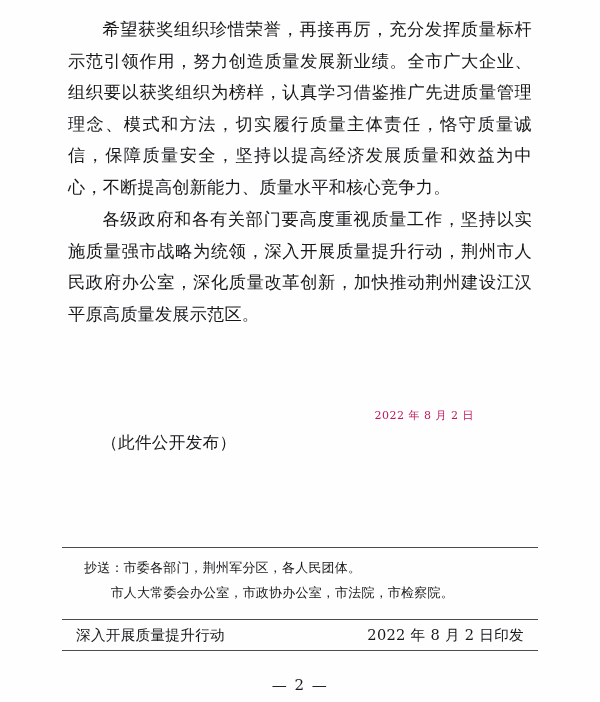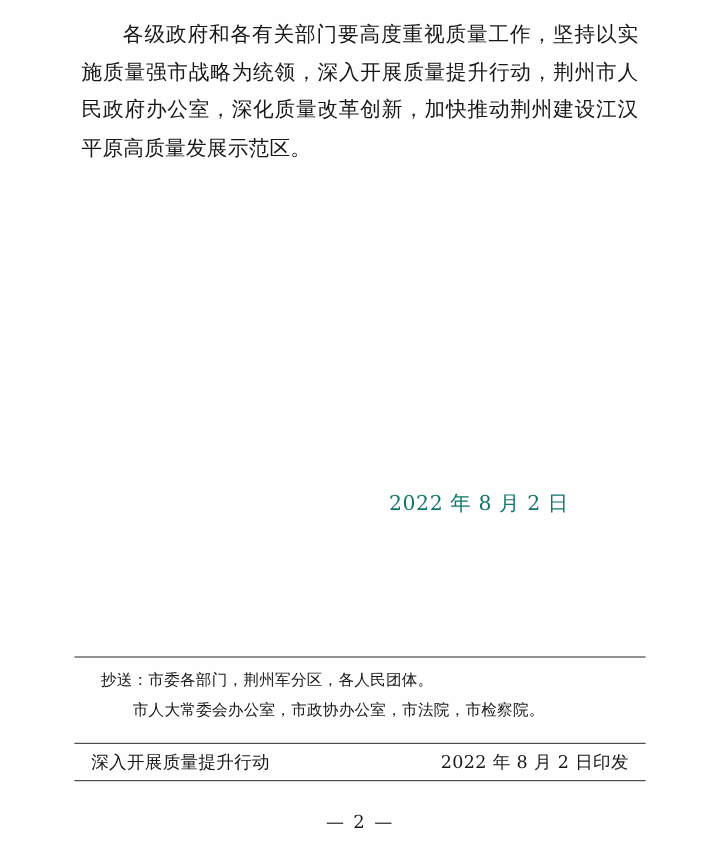--- a/index.html
+++ b/index.html
@@ -38,25 +38,25 @@
     margin: 0 0 1px 0;
     letter-spacing: 0.2px;
     color: #17171a;
   }
   .date-line {
     position: absolute;
     left: 68px;
     top: 408px;
     width: 464px;
     text-align: right;
-    font-size: 17px;
+    font-size: 11px;
     letter-spacing: 0.5px;
     padding-right: 58px;
     box-sizing: border-box;
-    color: #0f766e;
+    color: #be185d;
   }
   .public-note {
     position: absolute;
     left: 68px;
     top: 432px;
     width: 464px;
     font-size: 16.6px;
     letter-spacing: 0.3px;
     text-indent: 2em;
     color: #17171a;
@@ -109,25 +109,27 @@
     letter-spacing: 1.5px;
     color: #1a1a1a;
   }
 </style>
 </head>
 <body>
 
 <div class="page">
 
   <div class="body-text">
+    <p class="para">希望获奖组织珍惜荣誉，再接再厉，充分发挥质量标杆示范引领作用，努力创造质量发展新业绩。全市广大企业、组织要以获奖组织为榜样，认真学习借鉴推广先进质量管理理念、模式和方法，切实履行质量主体责任，恪守质量诚信，保障质量安全，坚持以提高经济发展质量和效益为中心，不断提高创新能力、质量水平和核心竞争力。</p>
     <p class="para">各级政府和各有关部门要高度重视质量工作，坚持以实施质量强市战略为统领，深入开展质量提升行动，荆州市人民政府办公室，深化质量改革创新，加快推动荆州建设江汉平原高质量发展示范区。</p>
   </div>
 
   <div class="date-line">2022 年 8 月 2 日</div>
 
+  <div class="public-note">（此件公开发布）</div>
 
   <div class="rule rule-top"></div>
 
   <div class="cc-block">
     <div class="cc-line1">抄送：市委各部门，荆州军分区，各人民团体。</div>
     <div class="cc-line2">市人大常委会办公室，市政协办公室，市法院，市检察院。</div>
   </div>
 
   <div class="rule rule-mid"></div>
 

